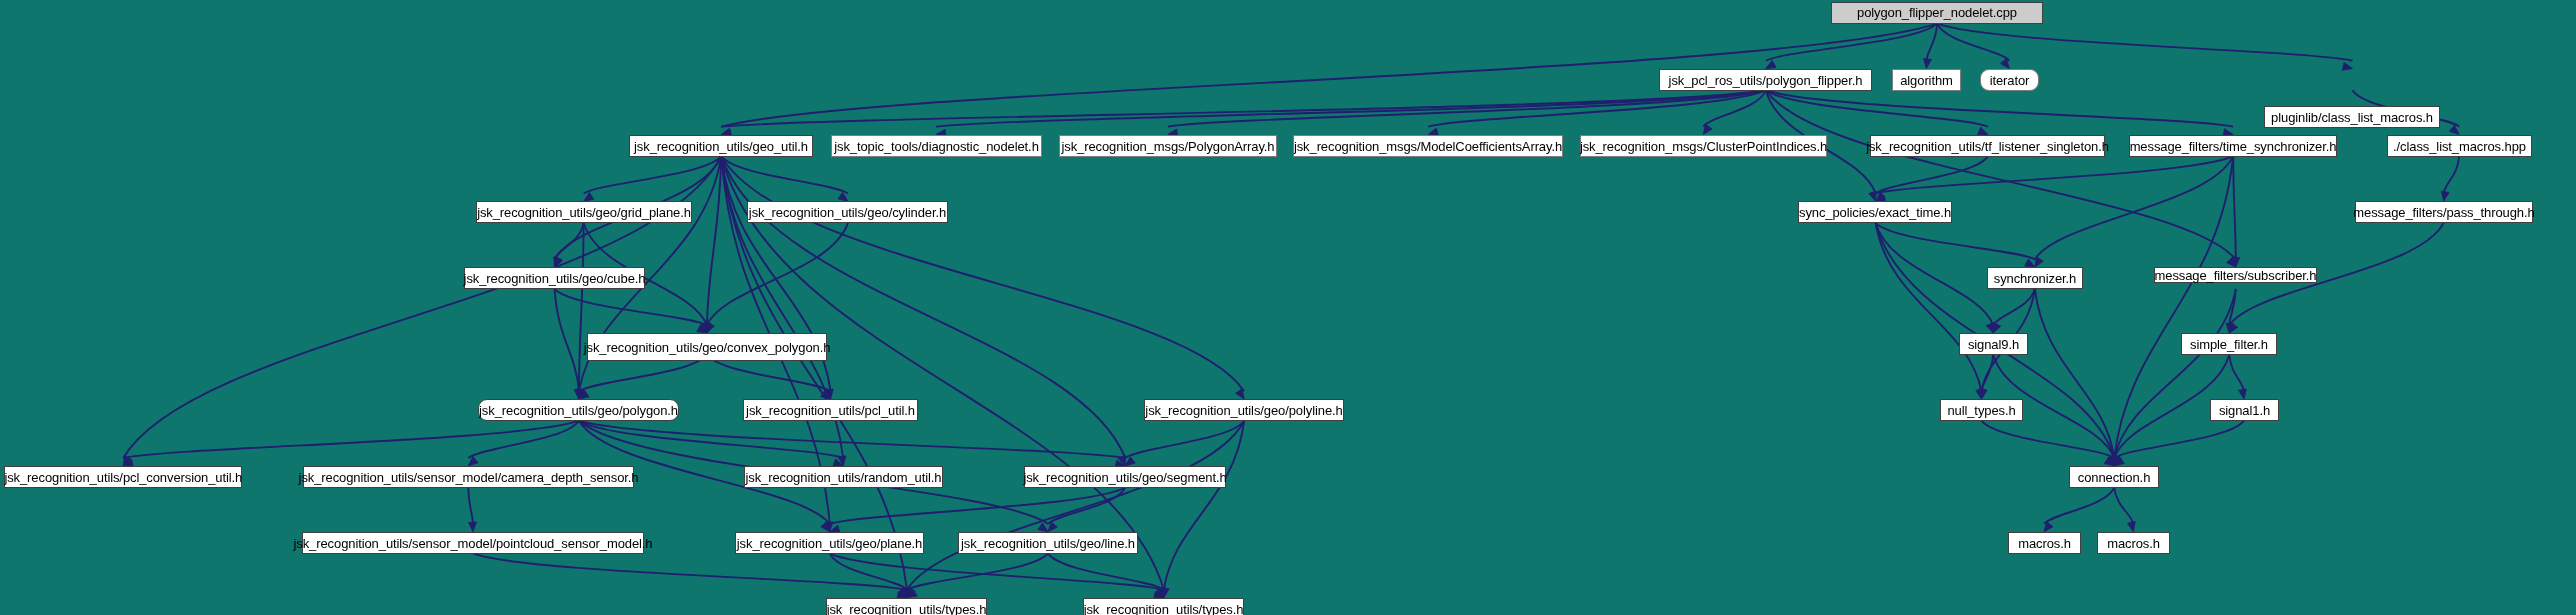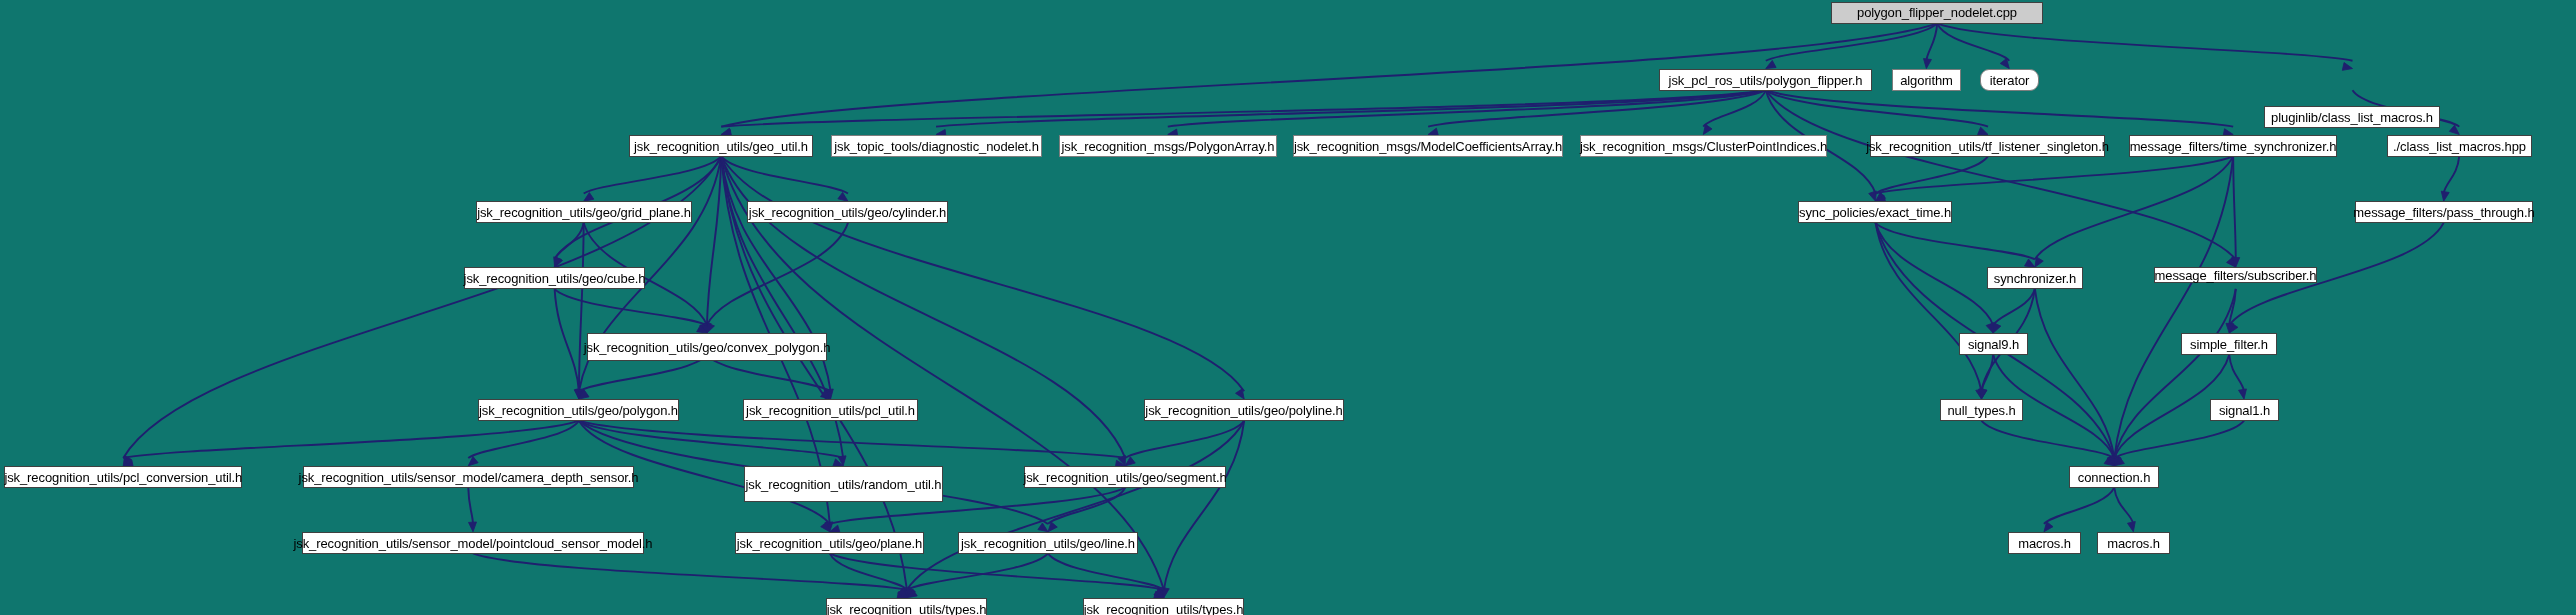--- a/index.html
+++ b/index.html
@@ -277,42 +277,42 @@
       </div>
       <div class="node-box strong" style="left: 587px; top: 333px; width: 240px; height: 28px; text-align: center;">
         <span>jsk_recognition_utils/geo/convex_polygon.h</span>
       </div>
       <div class="node-box strong" style="left: 1959px; top: 333px; width: 69px; height: 22px;">
         <span>signal9.h</span>
       </div>
       <div class="node-box strong" style="left: 2181px; top: 333px; width: 96px; height: 22px;">
         <span>simple_filter.h</span>
       </div>
-      <div class="node-box strong" style="left: 478px; top: 399px; width: 201px; height: 22px;">
+      <div class="node-box strong" style="left: 478px; top: 399px; width: 201px; height: 22px; border-radius: 9px;">
         <span>jsk_recognition_utils/geo/polygon.h</span>
       </div>
       <div class="node-box strong" style="left: 743px; top: 399px; width: 175px; height: 22px;">
         <span>jsk_recognition_utils/pcl_util.h</span>
       </div>
       <div class="node-box strong" style="left: 1144px; top: 399px; width: 200px; height: 22px;">
         <span>jsk_recognition_utils/geo/polyline.h</span>
       </div>
       <div class="node-box strong" style="left: 1940px; top: 399px; width: 83px; height: 22px;">
         <span>null_types.h</span>
       </div>
       <div class="node-box strong" style="left: 2210px; top: 399px; width: 69px; height: 22px;">
         <span>signal1.h</span>
       </div>
       <div class="node-box strong" style="left: 4.3px; top: 466px; width: 238px; height: 22px;">
         <span>jsk_recognition_utils/pcl_conversion_util.h</span>
       </div>
       <div class="node-box strong" style="left: 303px; top: 466px; width: 331px; height: 22px;">
         <span>jsk_recognition_utils/sensor_model/camera_depth_sensor.h</span>
       </div>
-      <div class="node-box strong" style="left: 744px; top: 466px; width: 199px; height: 36px;">
+      <div class="node-box strong" style="left: 744px; top: 466px; width: 199px; height: 22px;">
         <span>jsk_recognition_utils/random_util.h</span>
       </div>
       <div class="node-box strong" style="left: 1024px; top: 466px; width: 202px; height: 22px;">
         <span>jsk_recognition_utils/geo/segment.h</span>
       </div>
       <div class="node-box strong" style="left: 2069px; top: 466px; width: 90px; height: 22px;">
         <span>connection.h</span>
       </div>
       <div class="node-box strong" style="left: 302px; top: 532px; width: 342px; height: 22px;">
         <span>jsk_recognition_utils/sensor_model/pointcloud_sensor_model.h</span>

